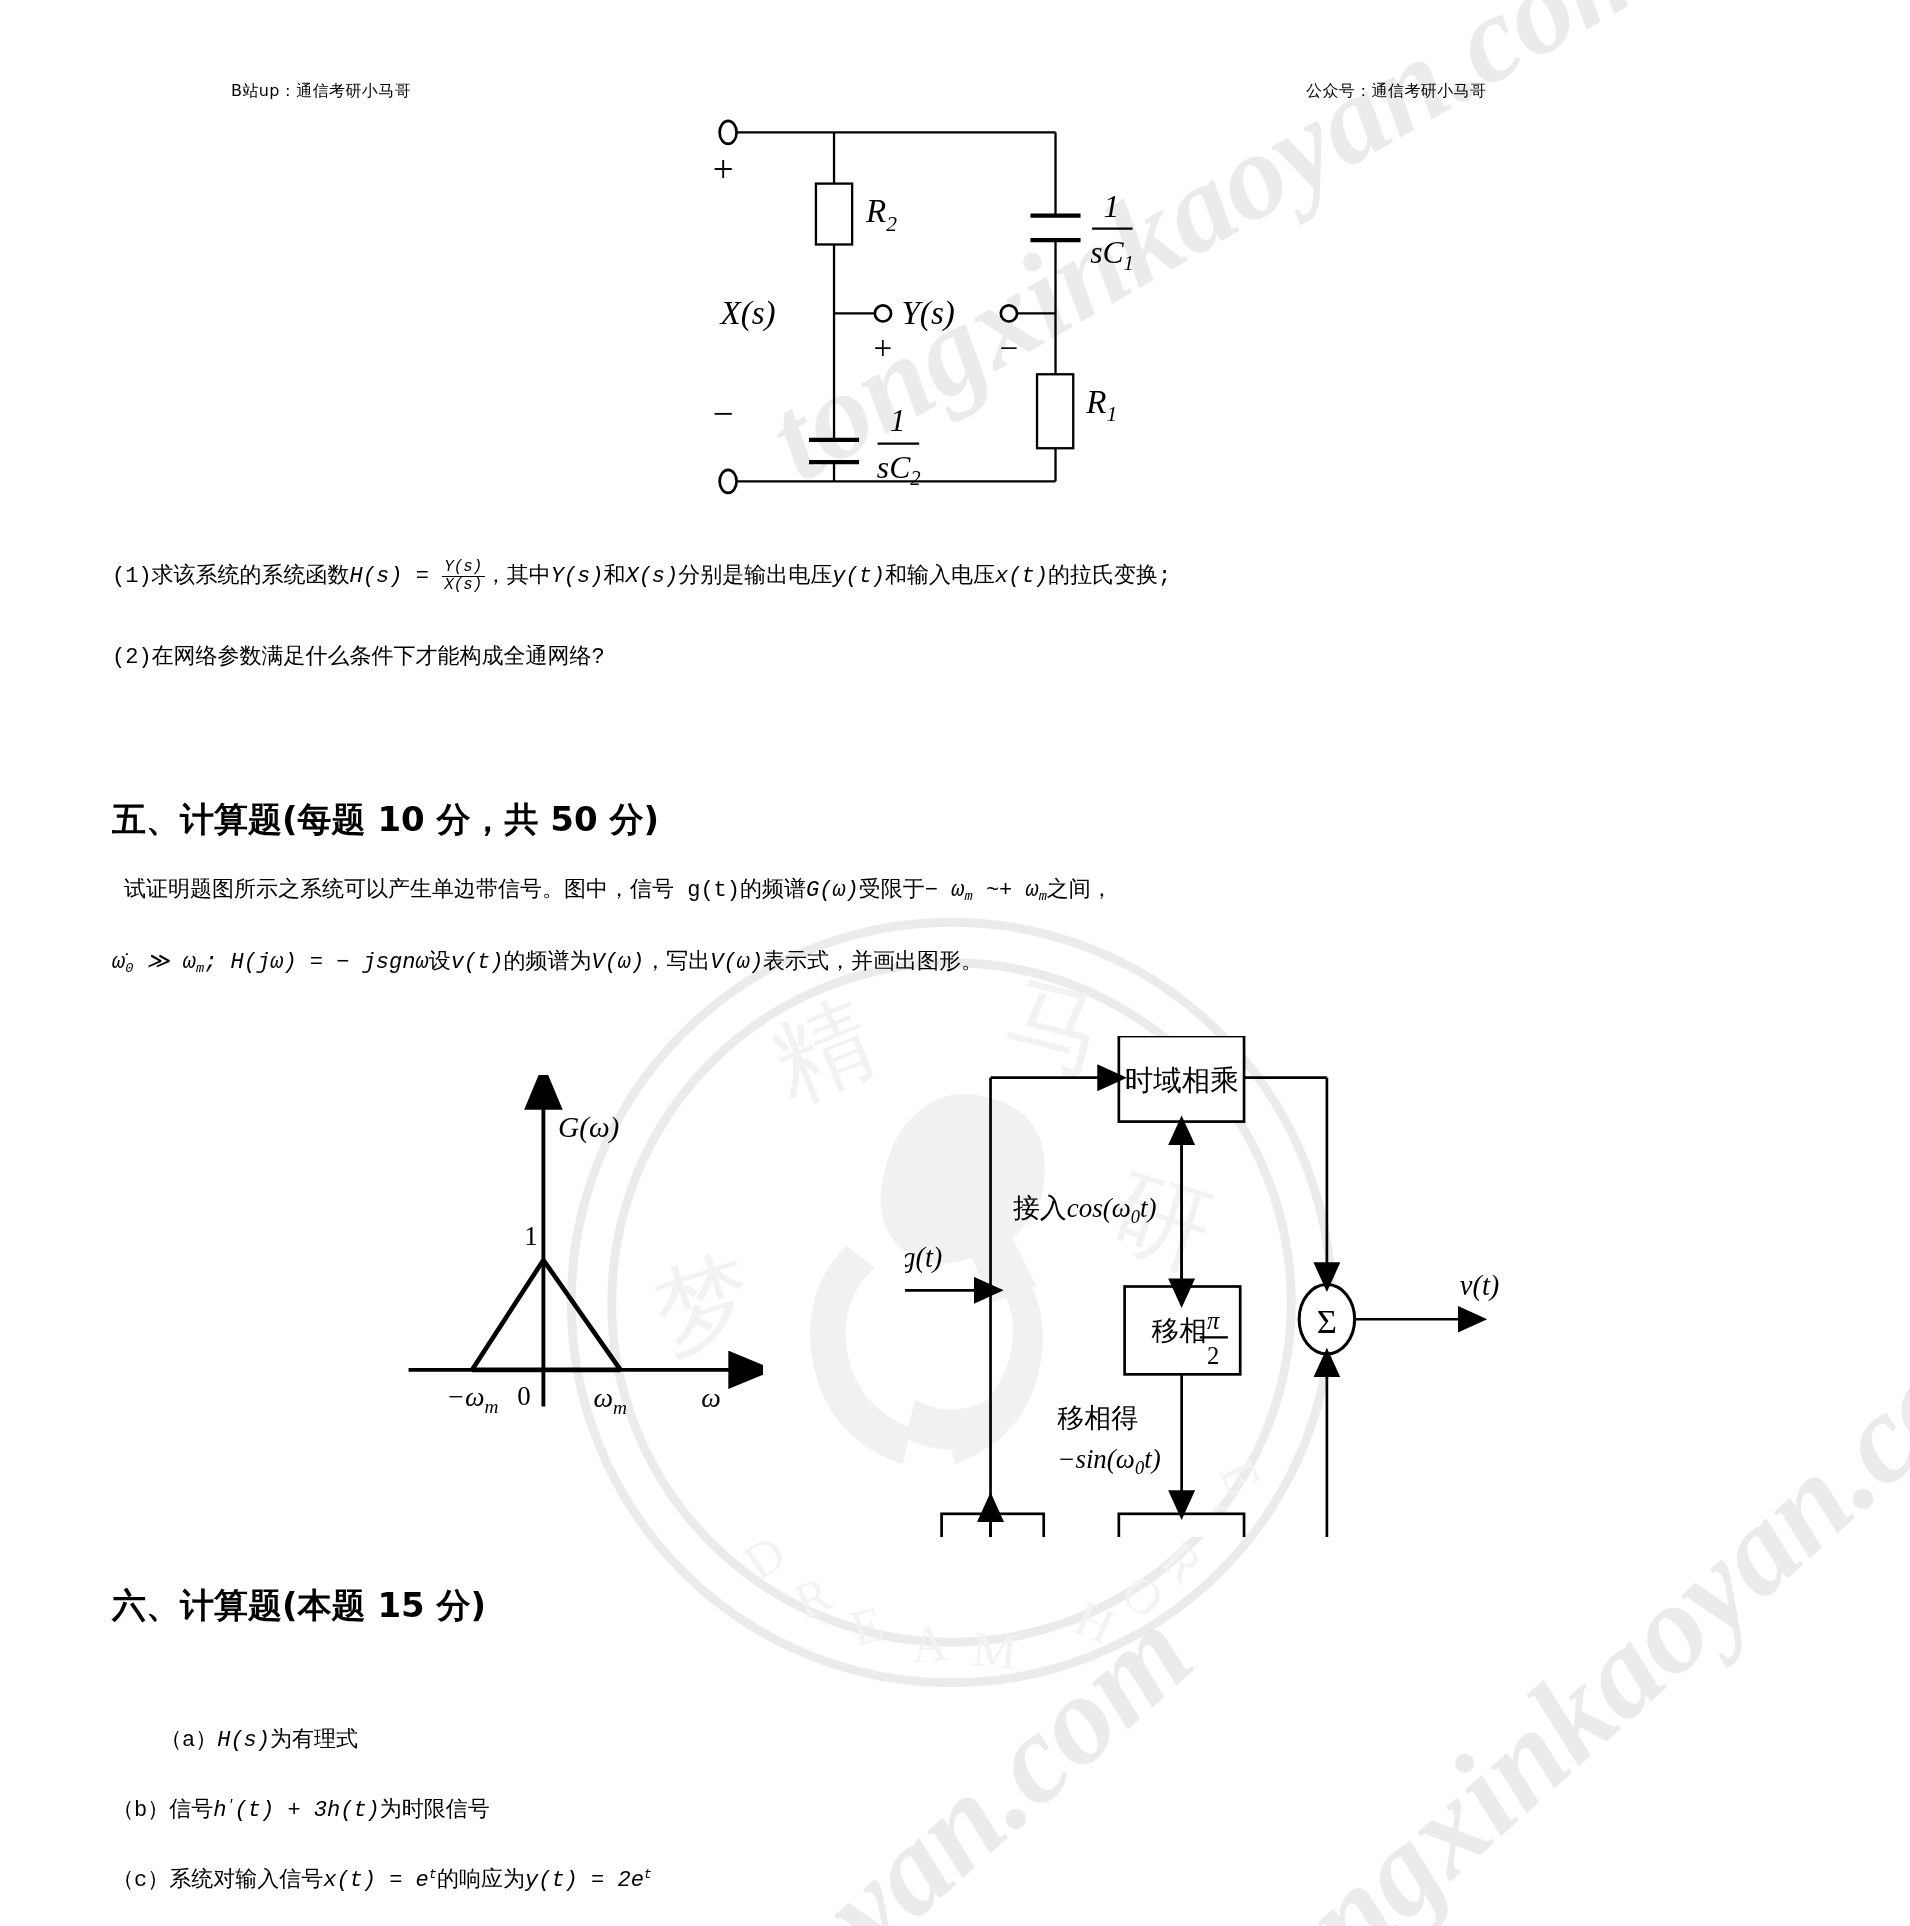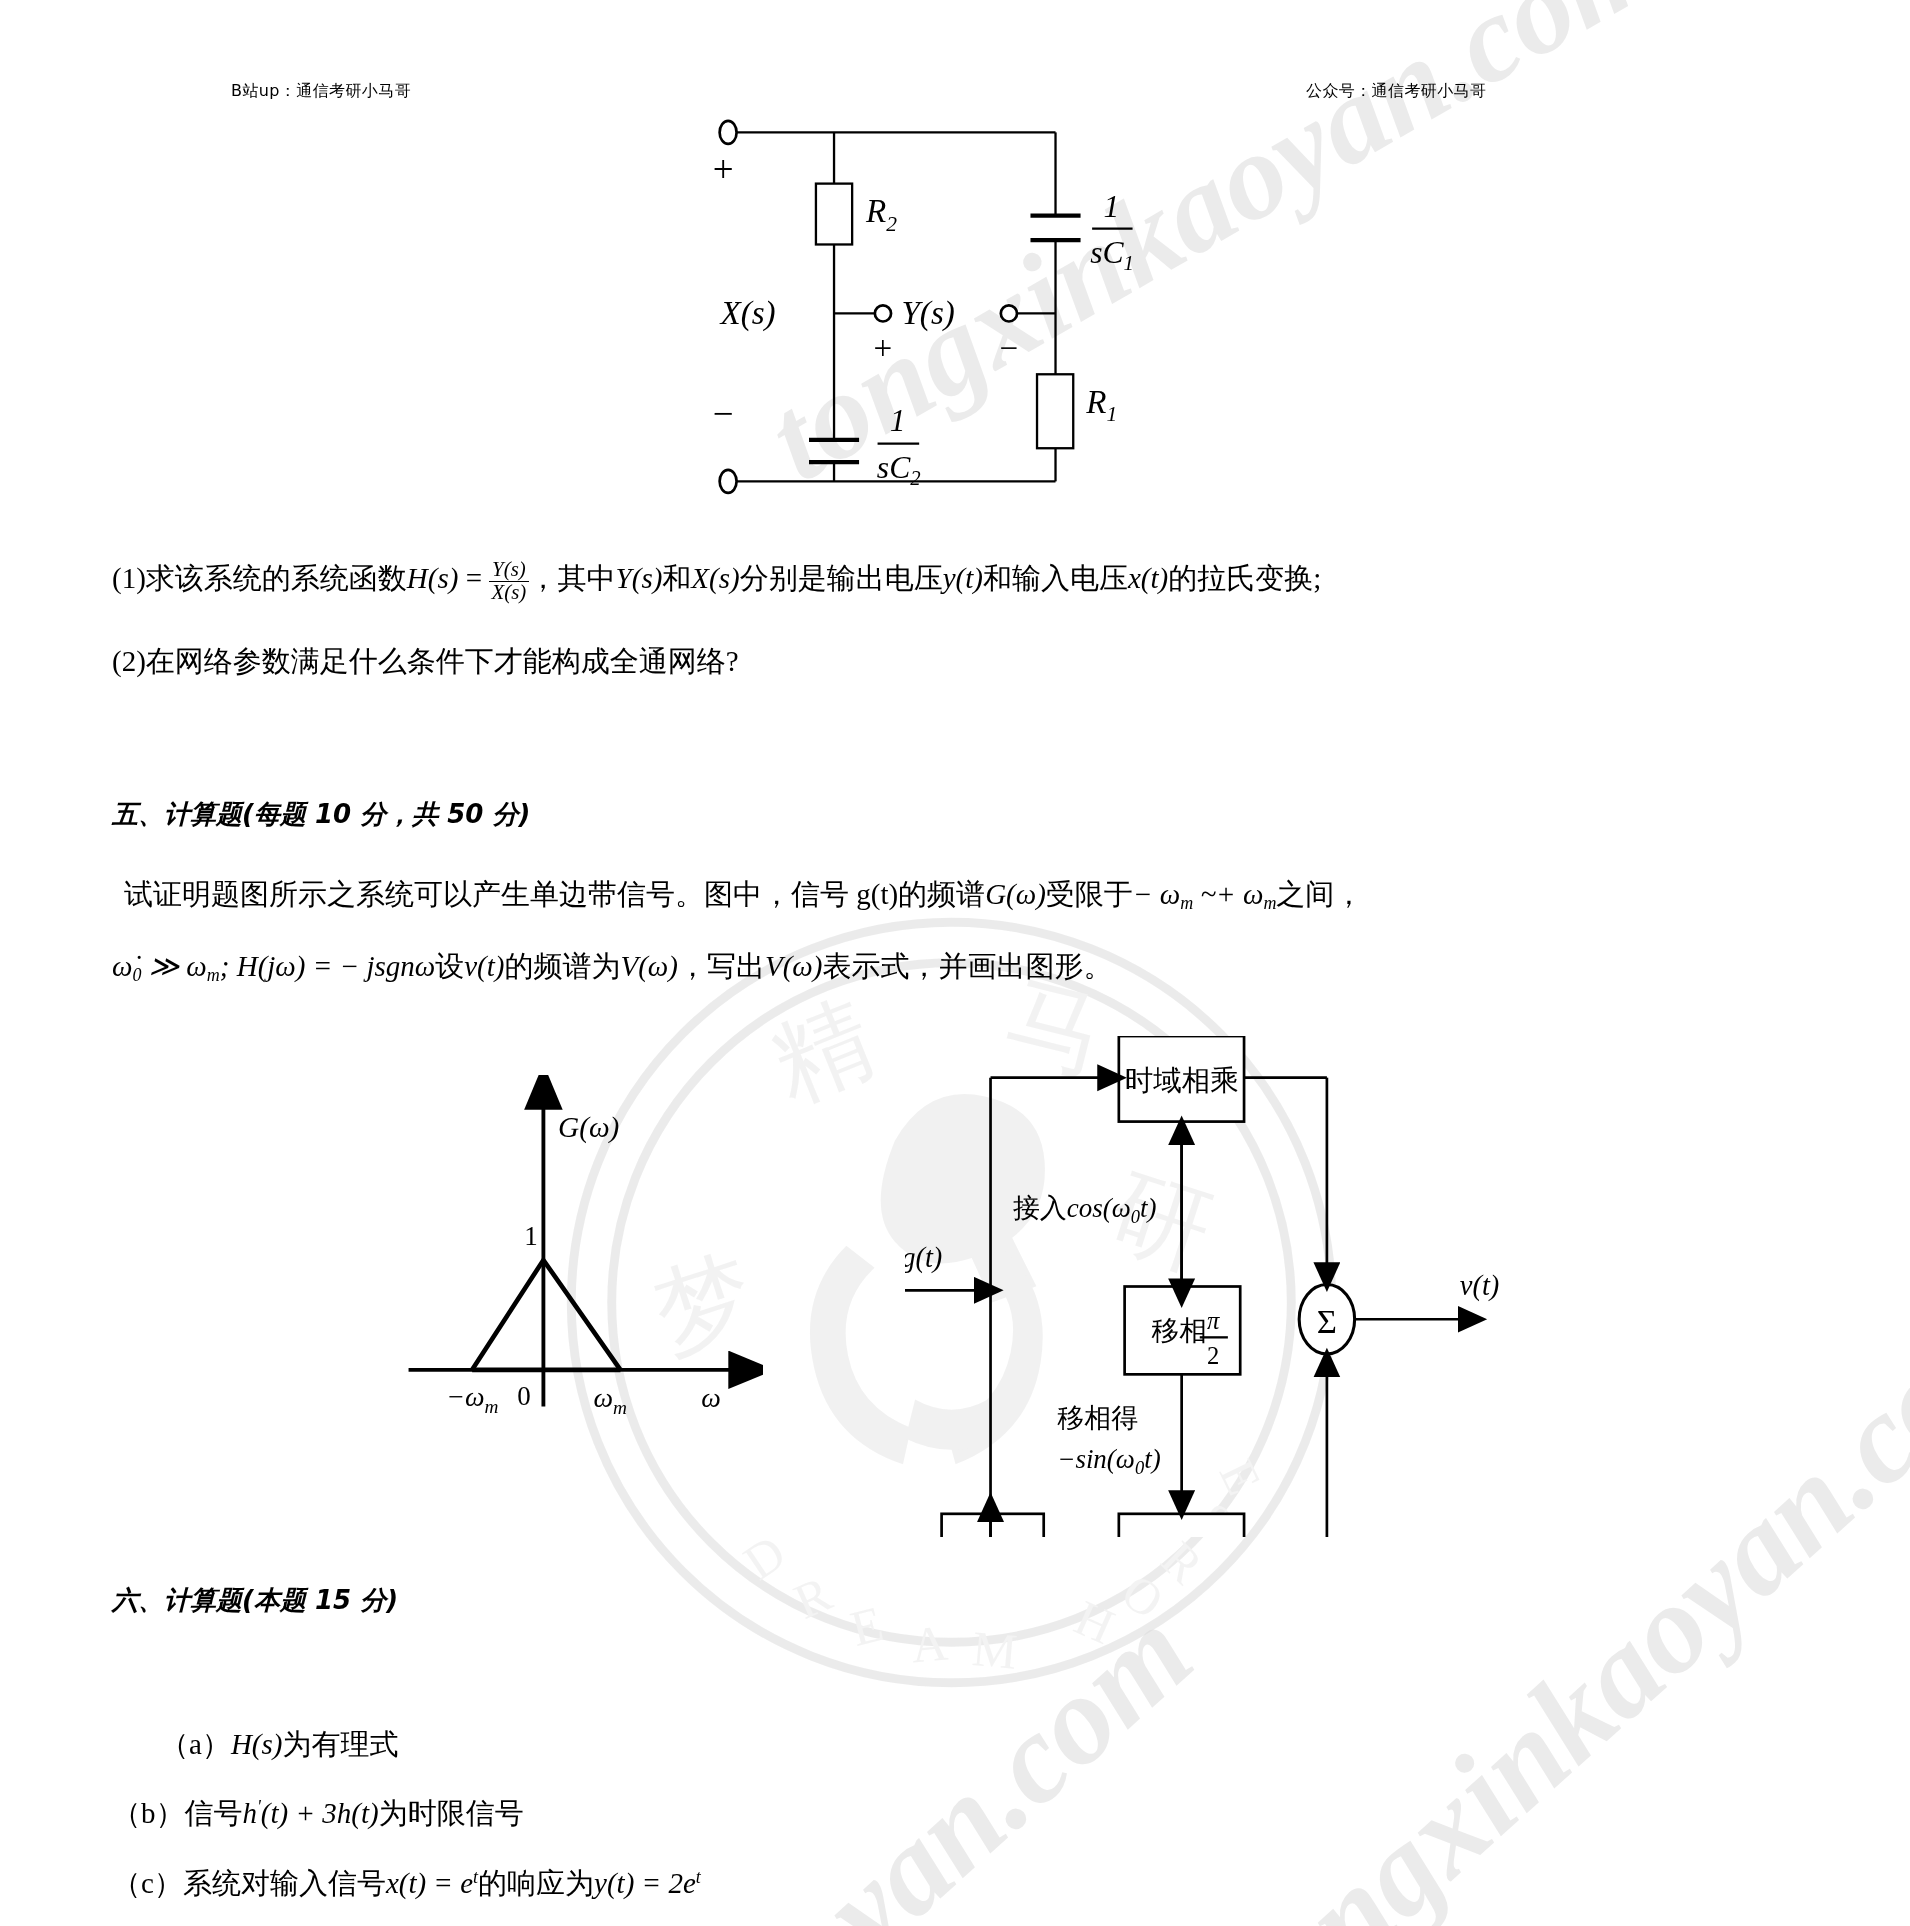--- a/index.html
+++ b/index.html
@@ -29,22 +29,22 @@
     position:absolute;left:547px;top:898px;width:809px;height:809px;
     pointer-events:none;opacity:.5;
   }
 
   
   .runhead{position:absolute;top:81px;font-size:16px;font-family:"DejaVu Sans",sans-serif;letter-spacing:0.4px;}
   #hdr-left{left:231px;}
   #hdr-right{left:1306px;}
 
   
-  .para{position:absolute;font-size:29px;line-height:1.0;white-space:nowrap;font-family:Liberation Serif, serif;}
-  .sect{position:absolute;font-size:26px;font-weight:bold;white-space:nowrap;font-family:"DejaVu Sans",sans-serif;font-style:italic;}
+  .para{position:absolute;font-size:22px;line-height:1.0;white-space:nowrap;font-family:Liberation Mono, monospace;}
+  .sect{position:absolute;font-size:34px;font-weight:bold;white-space:nowrap;font-family:"DejaVu Sans",sans-serif;}
   .mi{font-style:italic;}
   .frac{display:inline-block;vertical-align:middle;text-align:center;font-style:italic;line-height:1.05;}
   .frac .num{display:block;border-bottom:1.2px solid #000;padding:0 2.3px;}
   .frac .den{display:block;padding:0 2.3px;}
   .sub{font-size:.62em;vertical-align:-.28em;font-style:italic;}
   .sup{font-size:.62em;vertical-align:.55em;font-style:italic;}
   .small-frac{font-size:.72em;}
 
   
   #circuit{position:absolute;left:705px;top:116px;}

